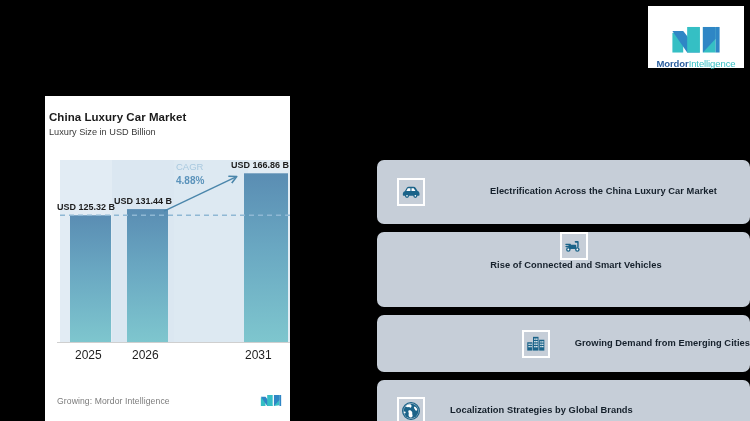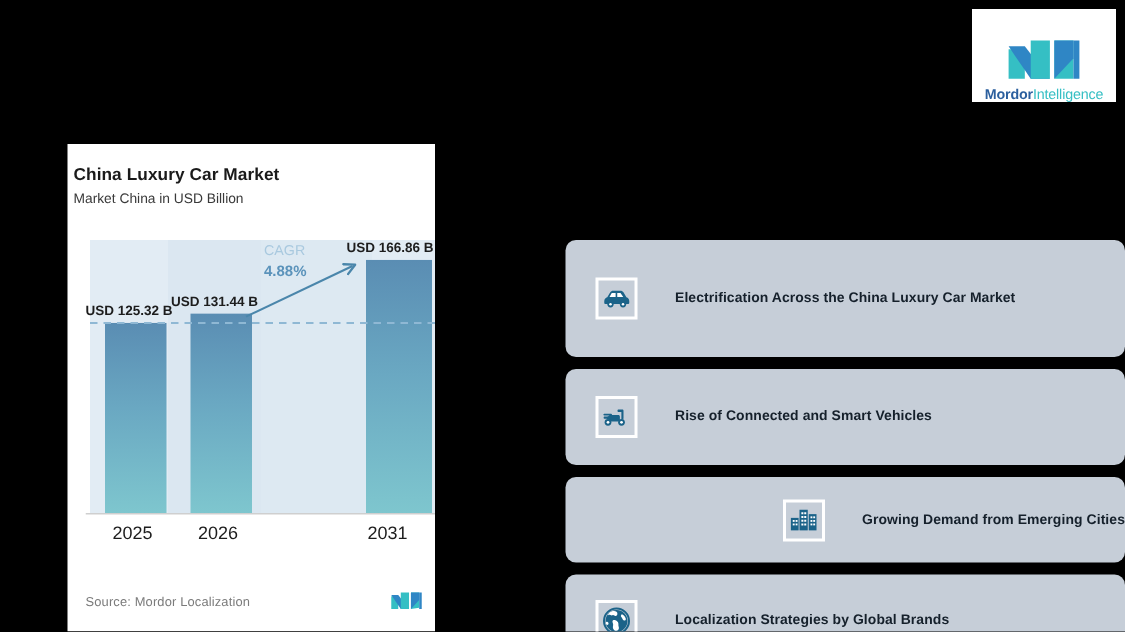--- a/index.html
+++ b/index.html
@@ -104,22 +104,22 @@
   }
   .feature-card {
     position: relative;
     width: 373px;
     background: #c6ced8;
     border-radius: 7px;
     display: flex;
     align-items: center;
     margin-bottom: 8px;
   }
-  .feature-card.h1 { height: 78px; }
-  .feature-card.h2 { height: 64px; }
+  .feature-card.h1 { height: 64px; gap: 40px; }
+  .feature-card.h2 { height: 75px; flex-direction: column; }
   .feature-card.h3 { height: 57px; justify-content: flex-end; }
   .feature-card.h4 { height: 61px; margin-bottom: 0; }
 
   .feature-icon-box {
     width: 28px;
     height: 28px;
     margin-left: 20px;
     border: 2px solid #ffffff;
     display: flex;
     align-items: center;
@@ -151,21 +151,21 @@
       <polygon points="46,2 50,2 50,28 46,28" fill="#2f86c5"></polygon>
     </svg>
     <div class="brand-wordmark">
       <span class="brand-word-1">Mordor</span><span class="brand-word-2">Intelligence</span>
     </div>
   </div>
 
   <div class="chart-card">
 
     <div class="chart-title">China Luxury Car Market</div>
-    <div class="chart-subtitle">Market China in USD Billion</div>
+    <div class="chart-subtitle">Luxury Size in USD Billion</div>
 
     <div class="plot-wrap">
       <svg class="plot-svg" width="233" height="215" viewBox="0 0 233 215">
         <defs>
           <linearGradient id="barGrad" x1="0" y1="0" x2="0" y2="1">
             <stop offset="0%" stop-color="#5a8db3"></stop>
             <stop offset="45%" stop-color="#6aa8c2"></stop>
             <stop offset="100%" stop-color="#7ec6ce"></stop>
           </linearGradient>
           <marker id="arrowHead" markerWidth="7" markerHeight="7" refX="4" refY="3.2" orient="auto" markerUnits="strokeWidth">
@@ -199,21 +199,21 @@
         <text x="119" y="10.3" font-family="Liberation Sans, sans-serif" font-size="9.5" fill="#a9c9df">CAGR</text>
         <text x="119" y="24.3" font-family="Liberation Sans, sans-serif" font-size="10" font-weight="bold" fill="#5b93bb">4.88%</text>
 
         <text x="18" y="199" font-family="Liberation Sans, sans-serif" font-size="12" fill="#1d1d1d">2025</text>
         <text x="75" y="199" font-family="Liberation Sans, sans-serif" font-size="12" fill="#1d1d1d">2026</text>
         <text x="188" y="199" font-family="Liberation Sans, sans-serif" font-size="12" fill="#1d1d1d">2031</text>
       </svg>
     </div>
 
     <div class="chart-footer">
-      <div class="source-text">Source: Mordor Localization</div>
+      <div class="source-text">Growing: Mordor Intelligence</div>
       <svg class="footer-mark" viewBox="0 0 52 30">
         <polygon points="2,28 2,8 13,8 13,28" fill="#35bfc4"></polygon>
         <polygon points="2,6 13,6 30,28 17,28" fill="#2f86c5"></polygon>
         <polygon points="17,2 30,2 30,28 17,28" fill="#35bfc4"></polygon>
         <polygon points="33,2 46,2 46,26 33,28" fill="#35bfc4"></polygon>
         <polygon points="33,2 46,2 46,14 33,28" fill="#2f86c5"></polygon>
         <polygon points="46,2 50,2 50,28 46,28" fill="#2f86c5"></polygon>
       </svg>
     </div>
   </div>

